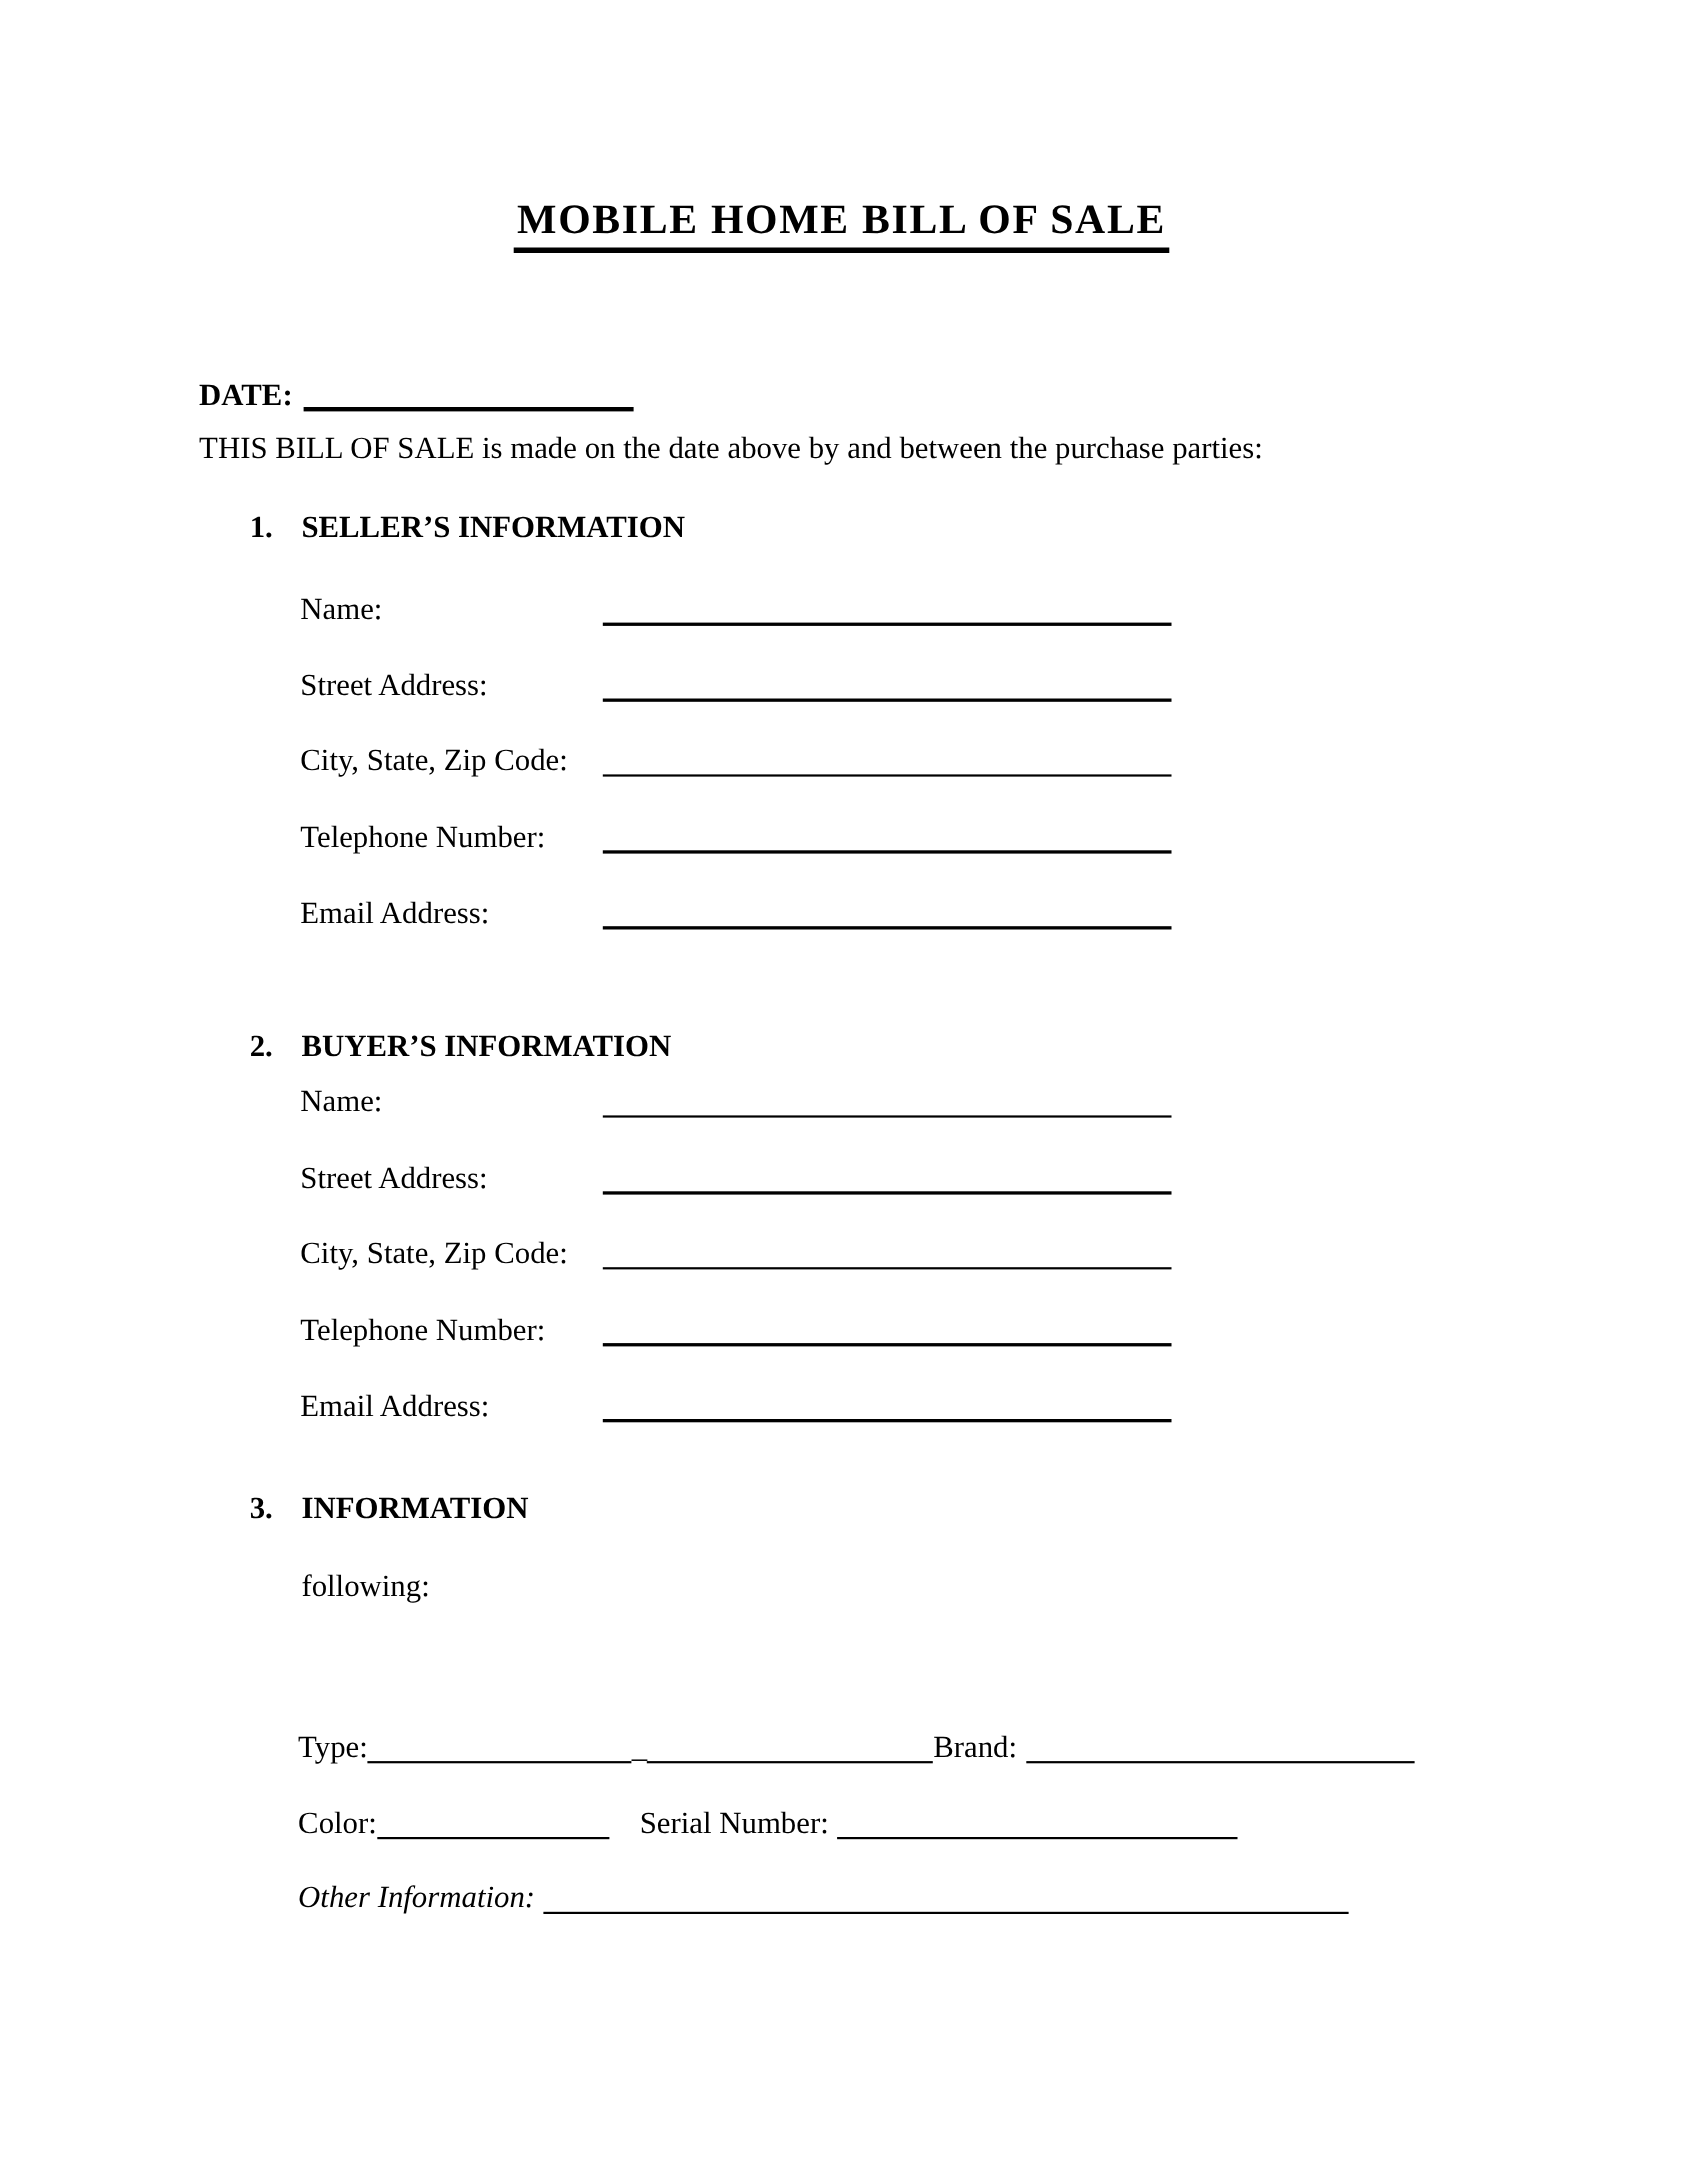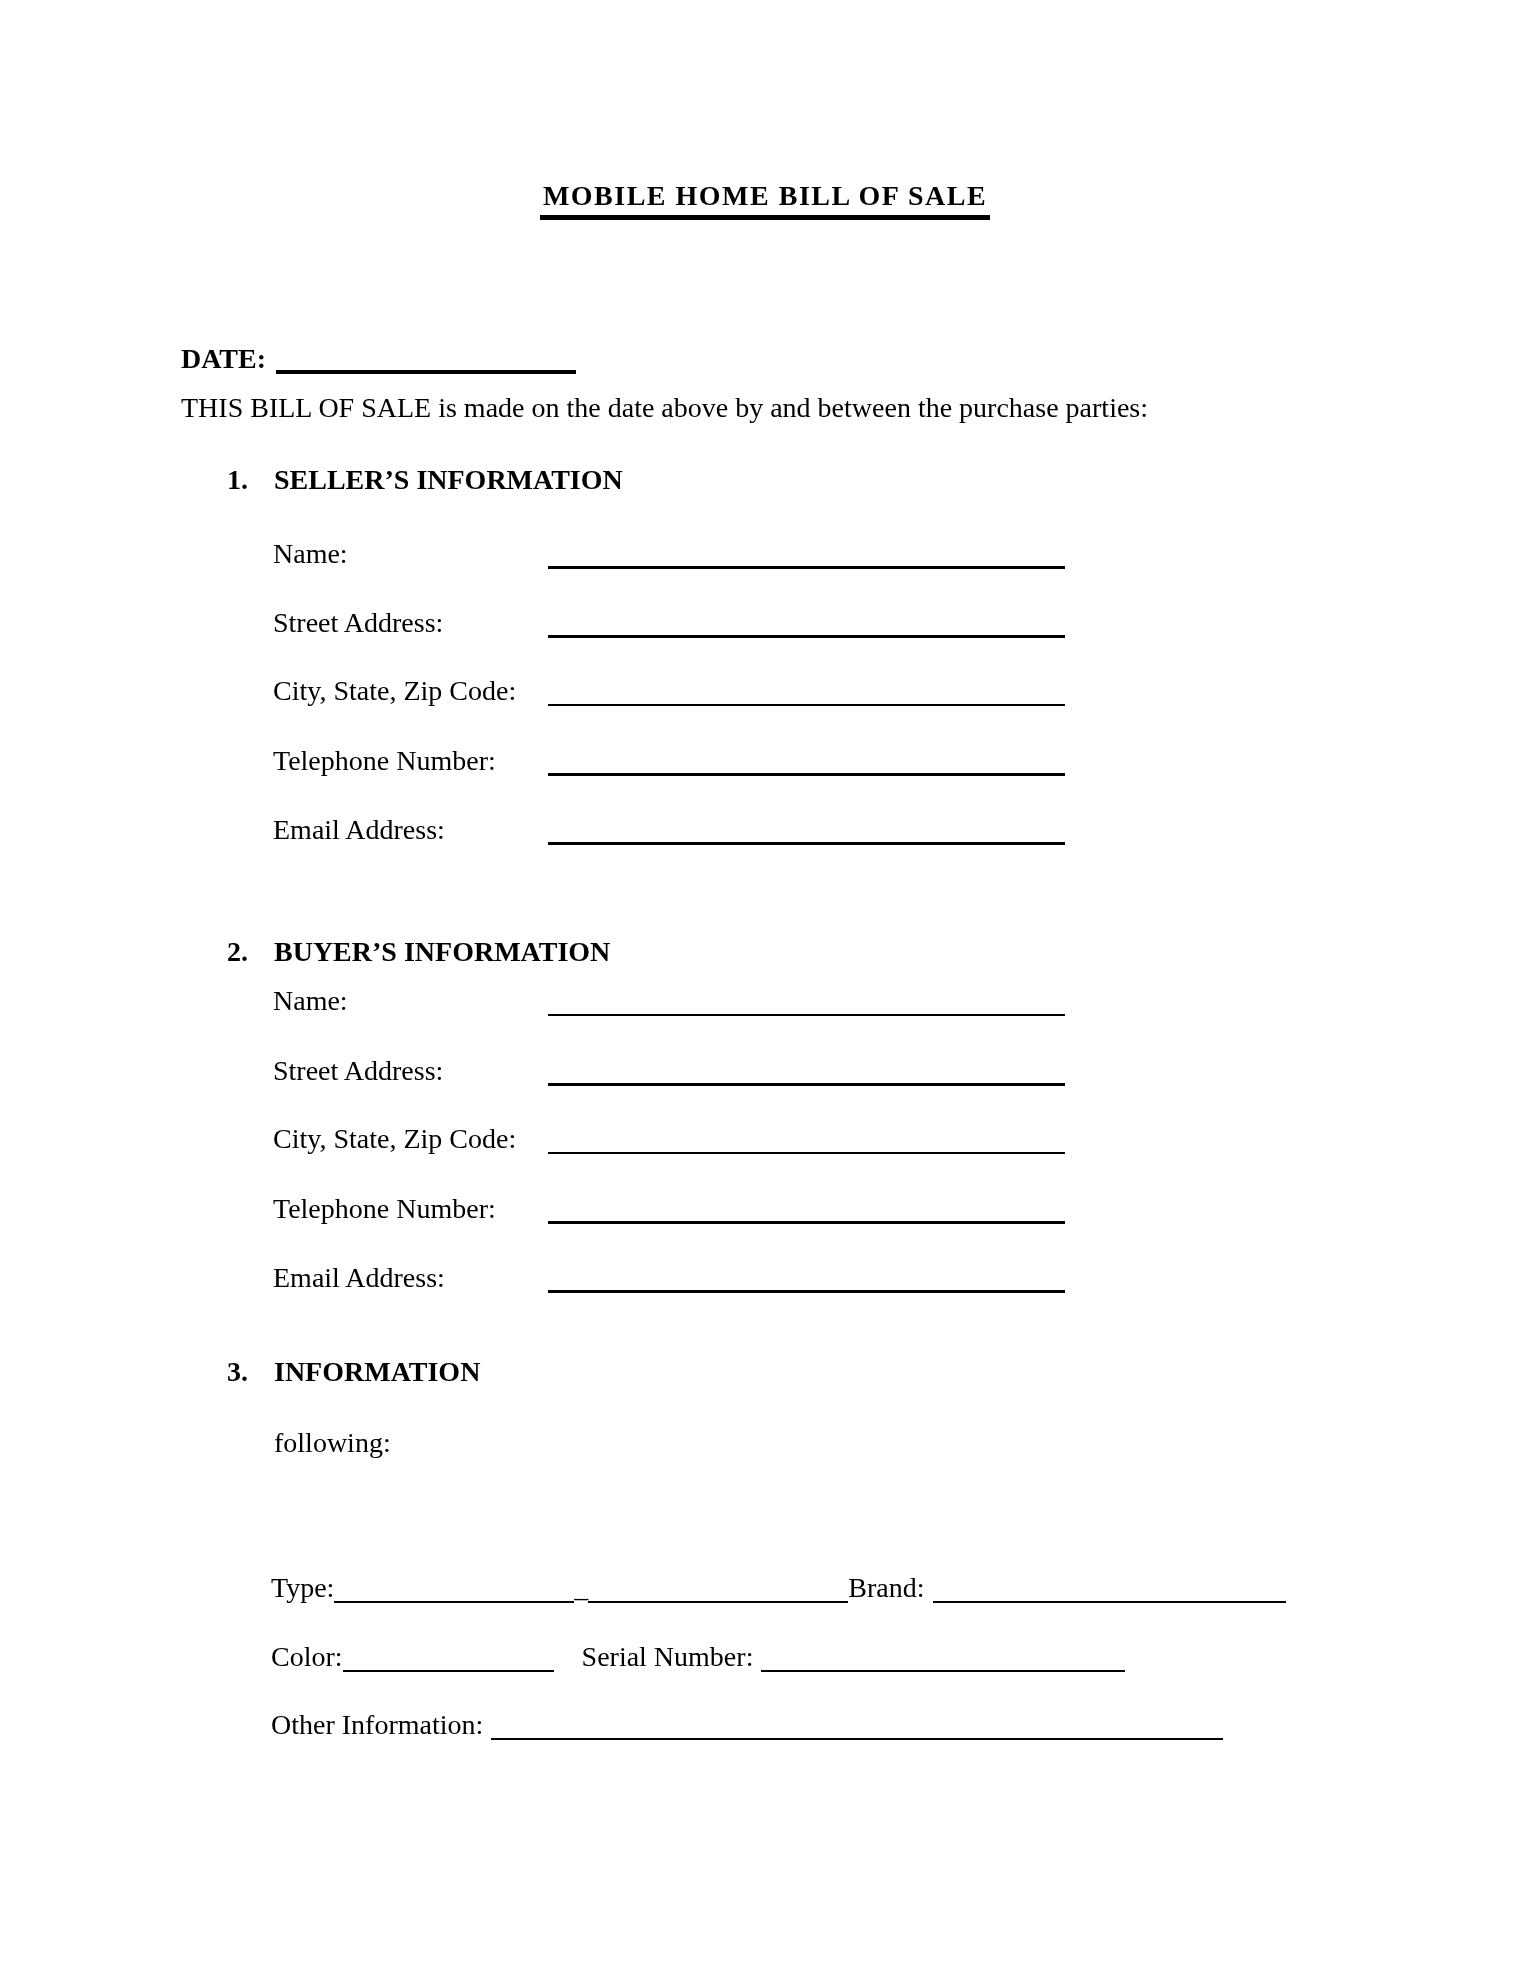--- a/index.html
+++ b/index.html
@@ -6,21 +6,21 @@
   body{
     width:1530px;height:1980px;background:#ffffff;position:relative;
     font-family:"Liberation Serif","DejaVu Serif",serif;
     color:#000;font-size:28px;
   }
   .abs{position:absolute;white-space:nowrap;}
 
   
   #title-wrap{top:180px;left:0;width:1530px;text-align:center;}
   .title-text{
-    display:inline-block;font-size:28px;font-weight:bold;letter-spacing:1.5px;
+    display:inline-block;font-size:38px;font-weight:bold;letter-spacing:1.5px;
     border-bottom:5px solid #000;padding:0 3px 3px 3px;line-height:1.1;
   }
 
   
   .blank{
     display:inline-block;height:26px;border-bottom:3px solid #000;
     position:relative;top:6px;
   }
   .blank.t2{border-bottom-width:2px;}
   .blank.t4{border-bottom-width:4px;}
@@ -45,21 +45,21 @@
   #seller-fields{top:534px;}
   #buyer-fields{top:982px;}
   .frow{height:69px;white-space:nowrap;}
   .flabel{display:inline-block;width:275px;}
 
   #desc-para{top:1424px;left:274px;line-height:37px;}
   #desc-para .blank{top:3px;}
 
   #type-row{top:1569px;left:271px;}
   #color-row{top:1638px;left:271px;}
-  #other-row{top:1706px;left:271px;}
+  #other-row{top:1706px;left:271px;font-style:italic;}
   .spacer28{display:inline-block;width:28px;}
   .spacer8{display:inline-block;width:8px;}
 </style>
 </head>
 <body>
 
 <div class="abs" id="title-wrap">
   <span class="title-text">MOBILE HOME BILL OF SALE</span>
 </div>
 

